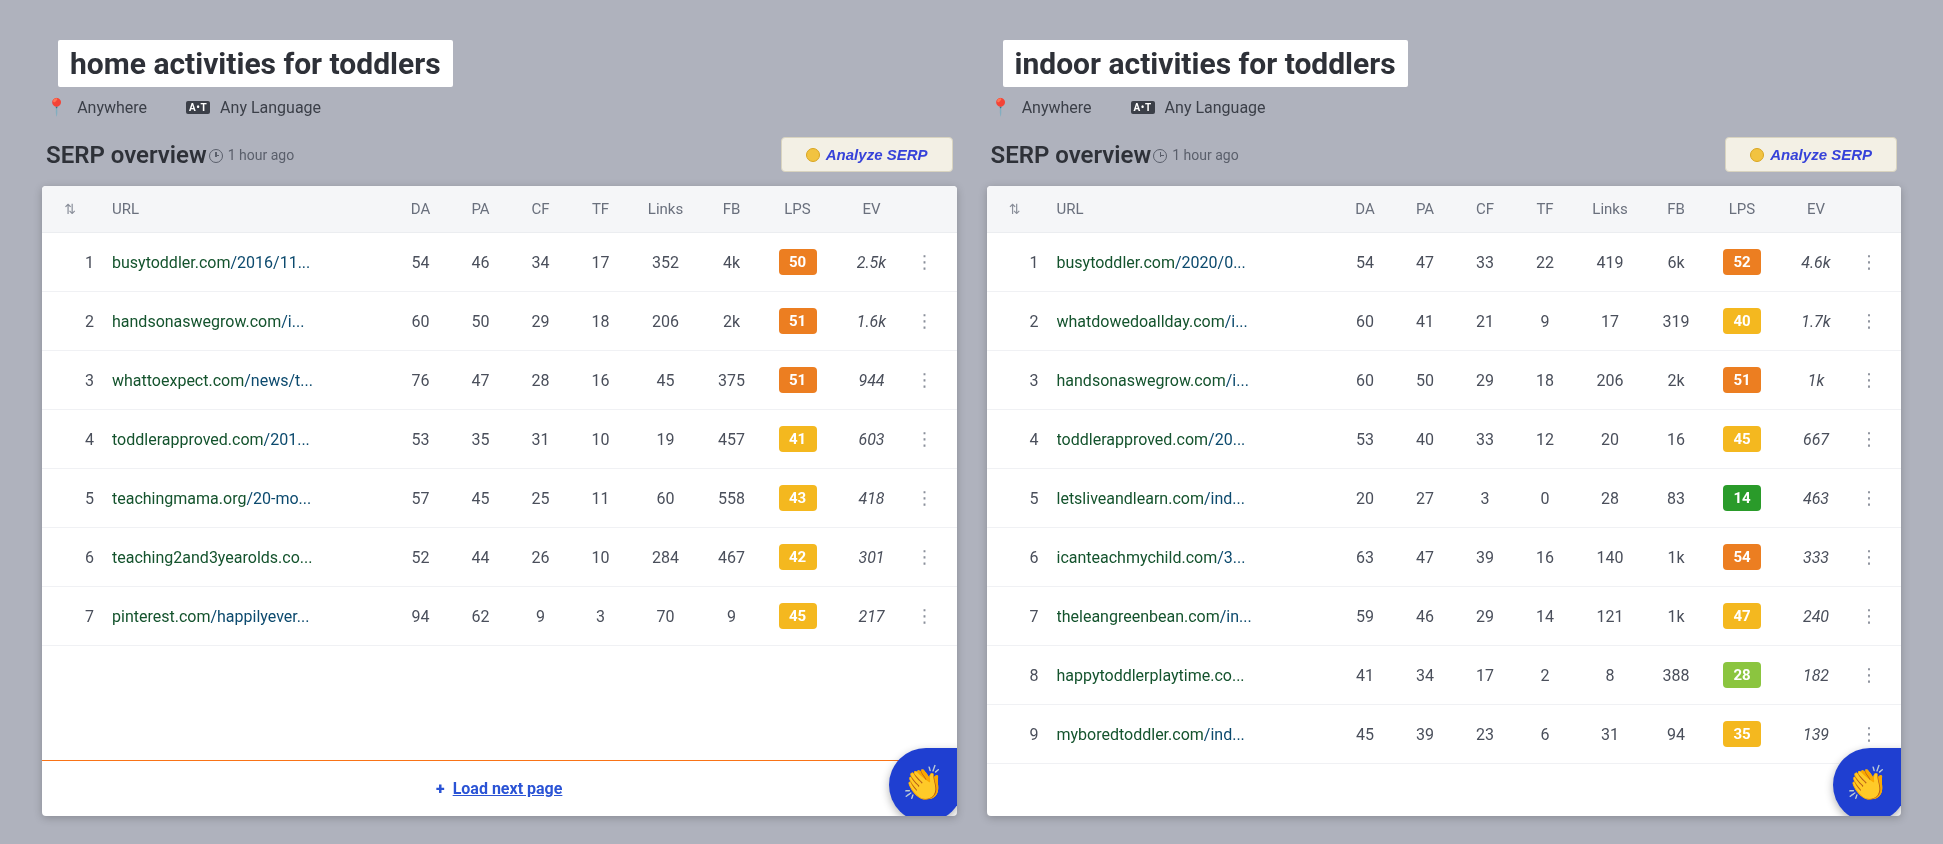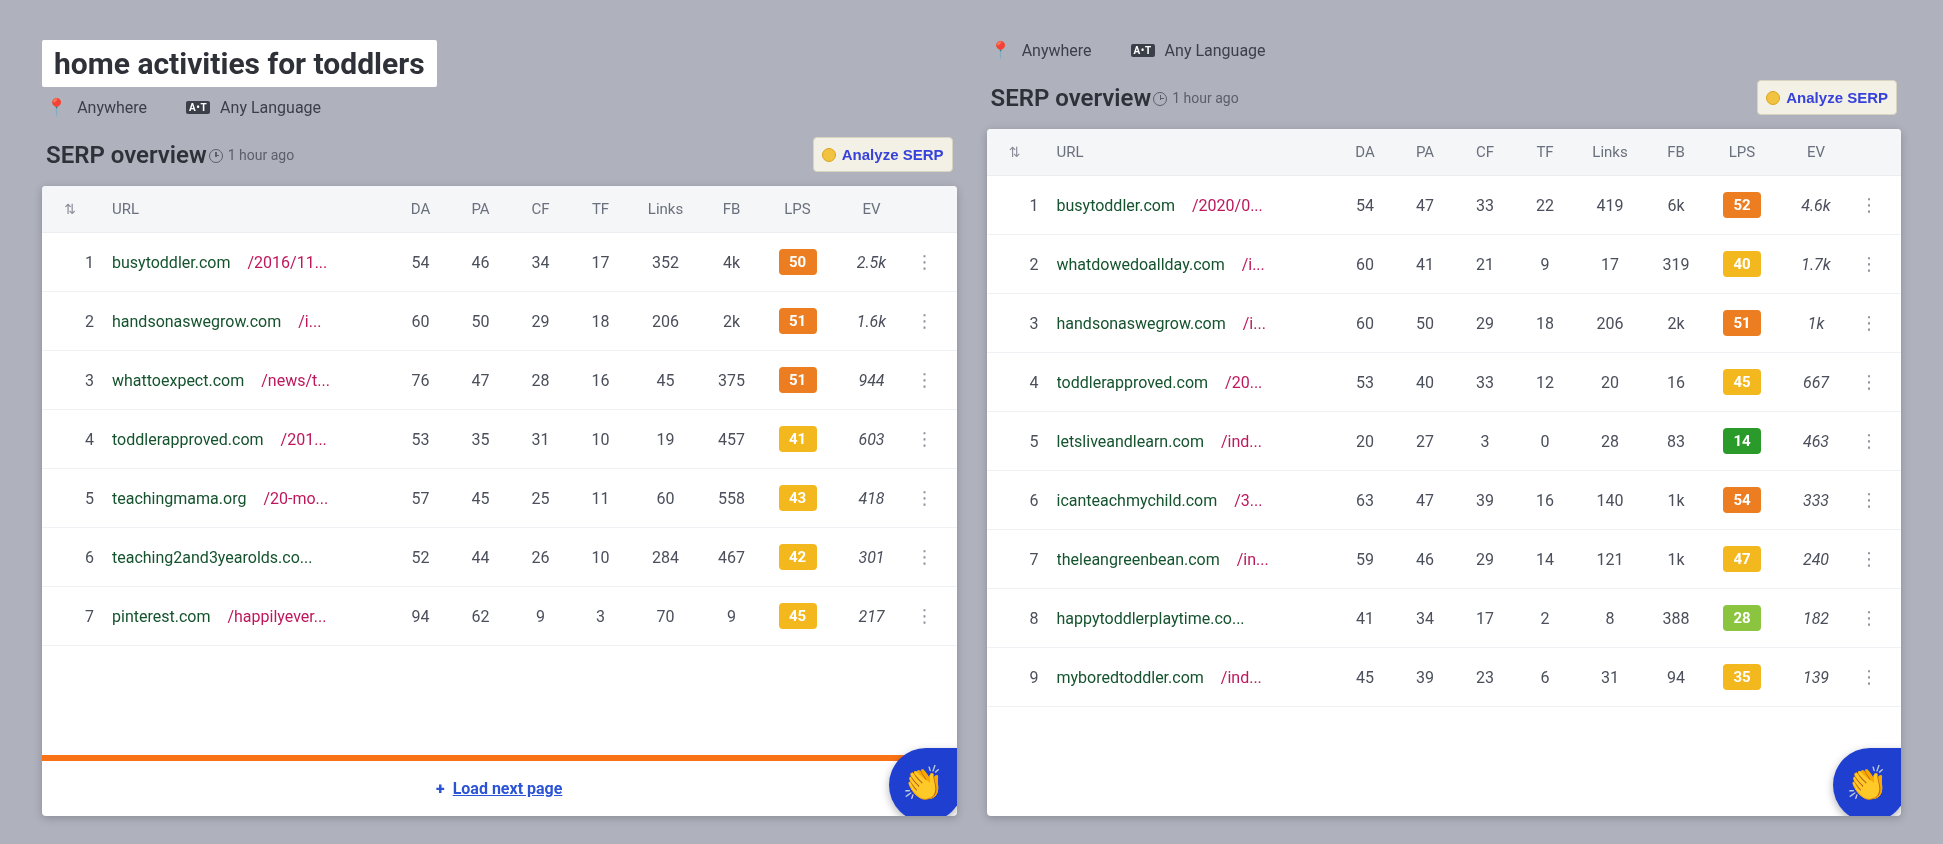--- a/index.html
+++ b/index.html
@@ -27,20 +27,21 @@
   .keyword-title {
     display: inline-block;
     background: #fff;
     font-size: 30px;
     font-weight: 700;
     color: #2e3138;
     padding: 6px 12px;
     border-radius: 2px;
     margin-bottom: 10px;
     align-self: flex-start;
+    margin-left: 16px;
   }
   .location-row {
     display: flex;
     align-items: center;
     gap: 10px;
     font-size: 16px;
     color: #3b3f48;
     margin-bottom: 20px;
     padding-left: 4px;
   }
@@ -101,28 +102,29 @@
     content: "";
     position: absolute;
     left: 45%; top: 45%;
     width: 4px; height: 1.5px;
     background: #5a5f6b;
   }
   .analyze-btn {
     background: #f3f0e5;
     border: 1px solid #d9d4c0;
     border-radius: 4px;
-    padding: 8px 8px;
+    padding: 8px 24px;
     font-size: 15px;
     font-weight: 600;
     color: #3642d9;
     display: flex;
     align-items: center;
     gap: 6px;
     cursor: pointer;
+    font-style: italic;
   }
   .coin {
     width: 14px; height: 14px;
     background: #f2c340;
     border-radius: 50%;
     border: 1px solid #d9a520;
     display: inline-block;
   }
   .table-card {
     background: #fff;
@@ -162,21 +164,21 @@
     display: flex;
     align-items: center;
     padding: 16px 18px 16px 14px;
     border-bottom: 1px solid #f0f1f4;
     font-size: 16px;
     color: #4a4f5b;
   }
   .rank { width: 28px; text-align: right; padding-right: 18px; color:#4a4f5b;}
   .url-cell { flex: 1; min-width: 0; white-space: nowrap; overflow: hidden; text-overflow: ellipsis; }
   .url-domain { color: #14532d; }
-  .url-path { color: #be185d; margin-left: 17px; }
+  .url-path { color: #0c4a6e; }
   .num-cell { width: 60px; text-align: center; }
   .links-cell { width: 70px; text-align: center; }
   .fb-cell { width: 62px; text-align: center; }
   .lps-cell { width: 70px; text-align: center; }
   .ev-cell { width: 78px; text-align: center; font-style: italic; }
   .menu-cell { width: 28px; text-align: center; color: #8a8f9a; cursor: pointer; font-size: 18px; line-height: 1;}
   .lps-badge {
     display: inline-block;
     min-width: 38px;
     padding: 4px 8px;
@@ -189,21 +191,21 @@
   .lps-amber { background: #f4b81f; }
   .lps-lime { background: #8bc53f; }
   .lps-green { background: #2a9b2a; }
   .load-more {
     padding: 18px;
     text-align: center;
     color: #2a53d5;
     font-weight: 700;
     font-size: 16px;
     cursor: pointer;
-    border-top: 6px solid #f97316;
+    border-top: 1px solid #f97316;
     text-decoration: underline;
   }
   .load-more .plus { font-weight: 900; margin-right: 8px; text-decoration: none; display:inline-block;}
   .fab {
     position: absolute;
     right: -6px;
     bottom: -6px;
     width: 74px;
     height: 74px;
     background: #1f3fd1;
@@ -365,20 +367,21 @@
             <div class="menu-cell">⋮</div>
           </div>
         </div>
         <div class="load-more"><span class="plus">+</span><span>Load next page</span></div>
         <div class="fab">
           <span class="clap">👏</span>
         </div>
       </div>
     </div>
     <div class="panel">
+      <div class="keyword-title">indoor activities for toddlers</div>
       <div class="location-row">
         <span class="loc-icon">📍</span>
         <span>Anywhere</span>
         <span class="lang-badge">A•T</span>
         <span>Any Language</span>
       </div>
       <div class="serp-head">
         <div class="serp-left">
           <span class="serp-title">SERP overview</span>
           <span class="time-ago">

